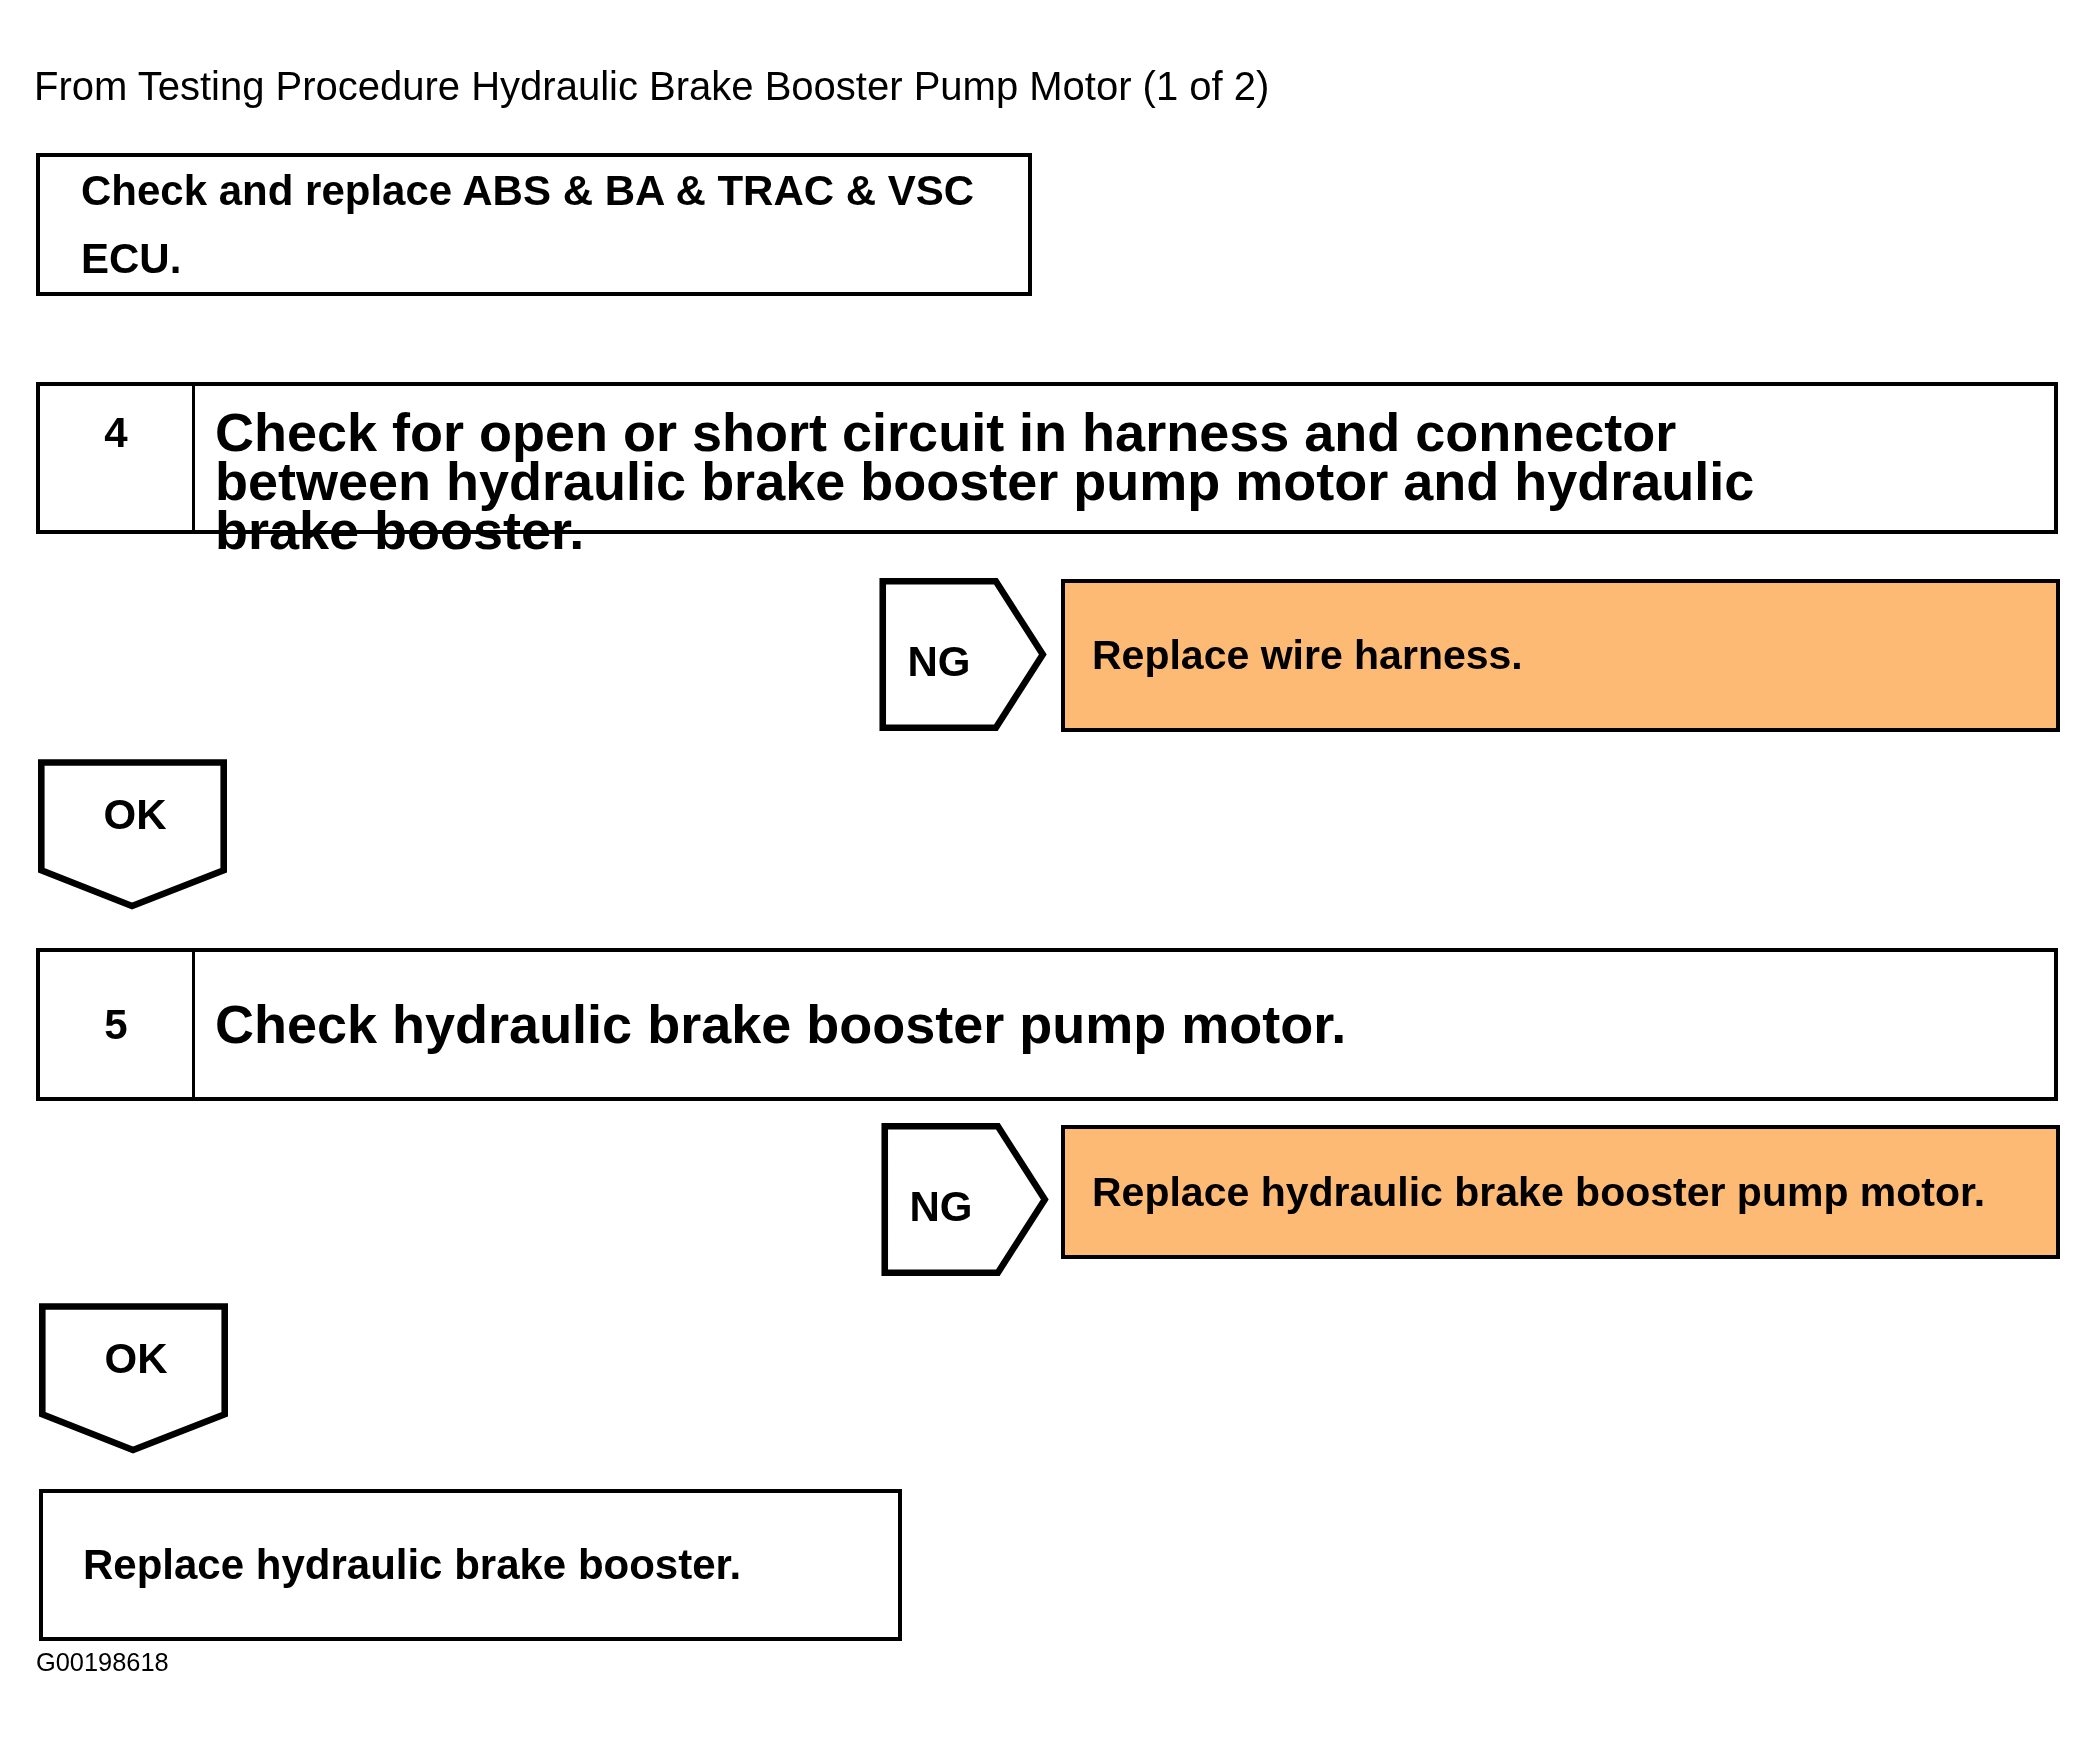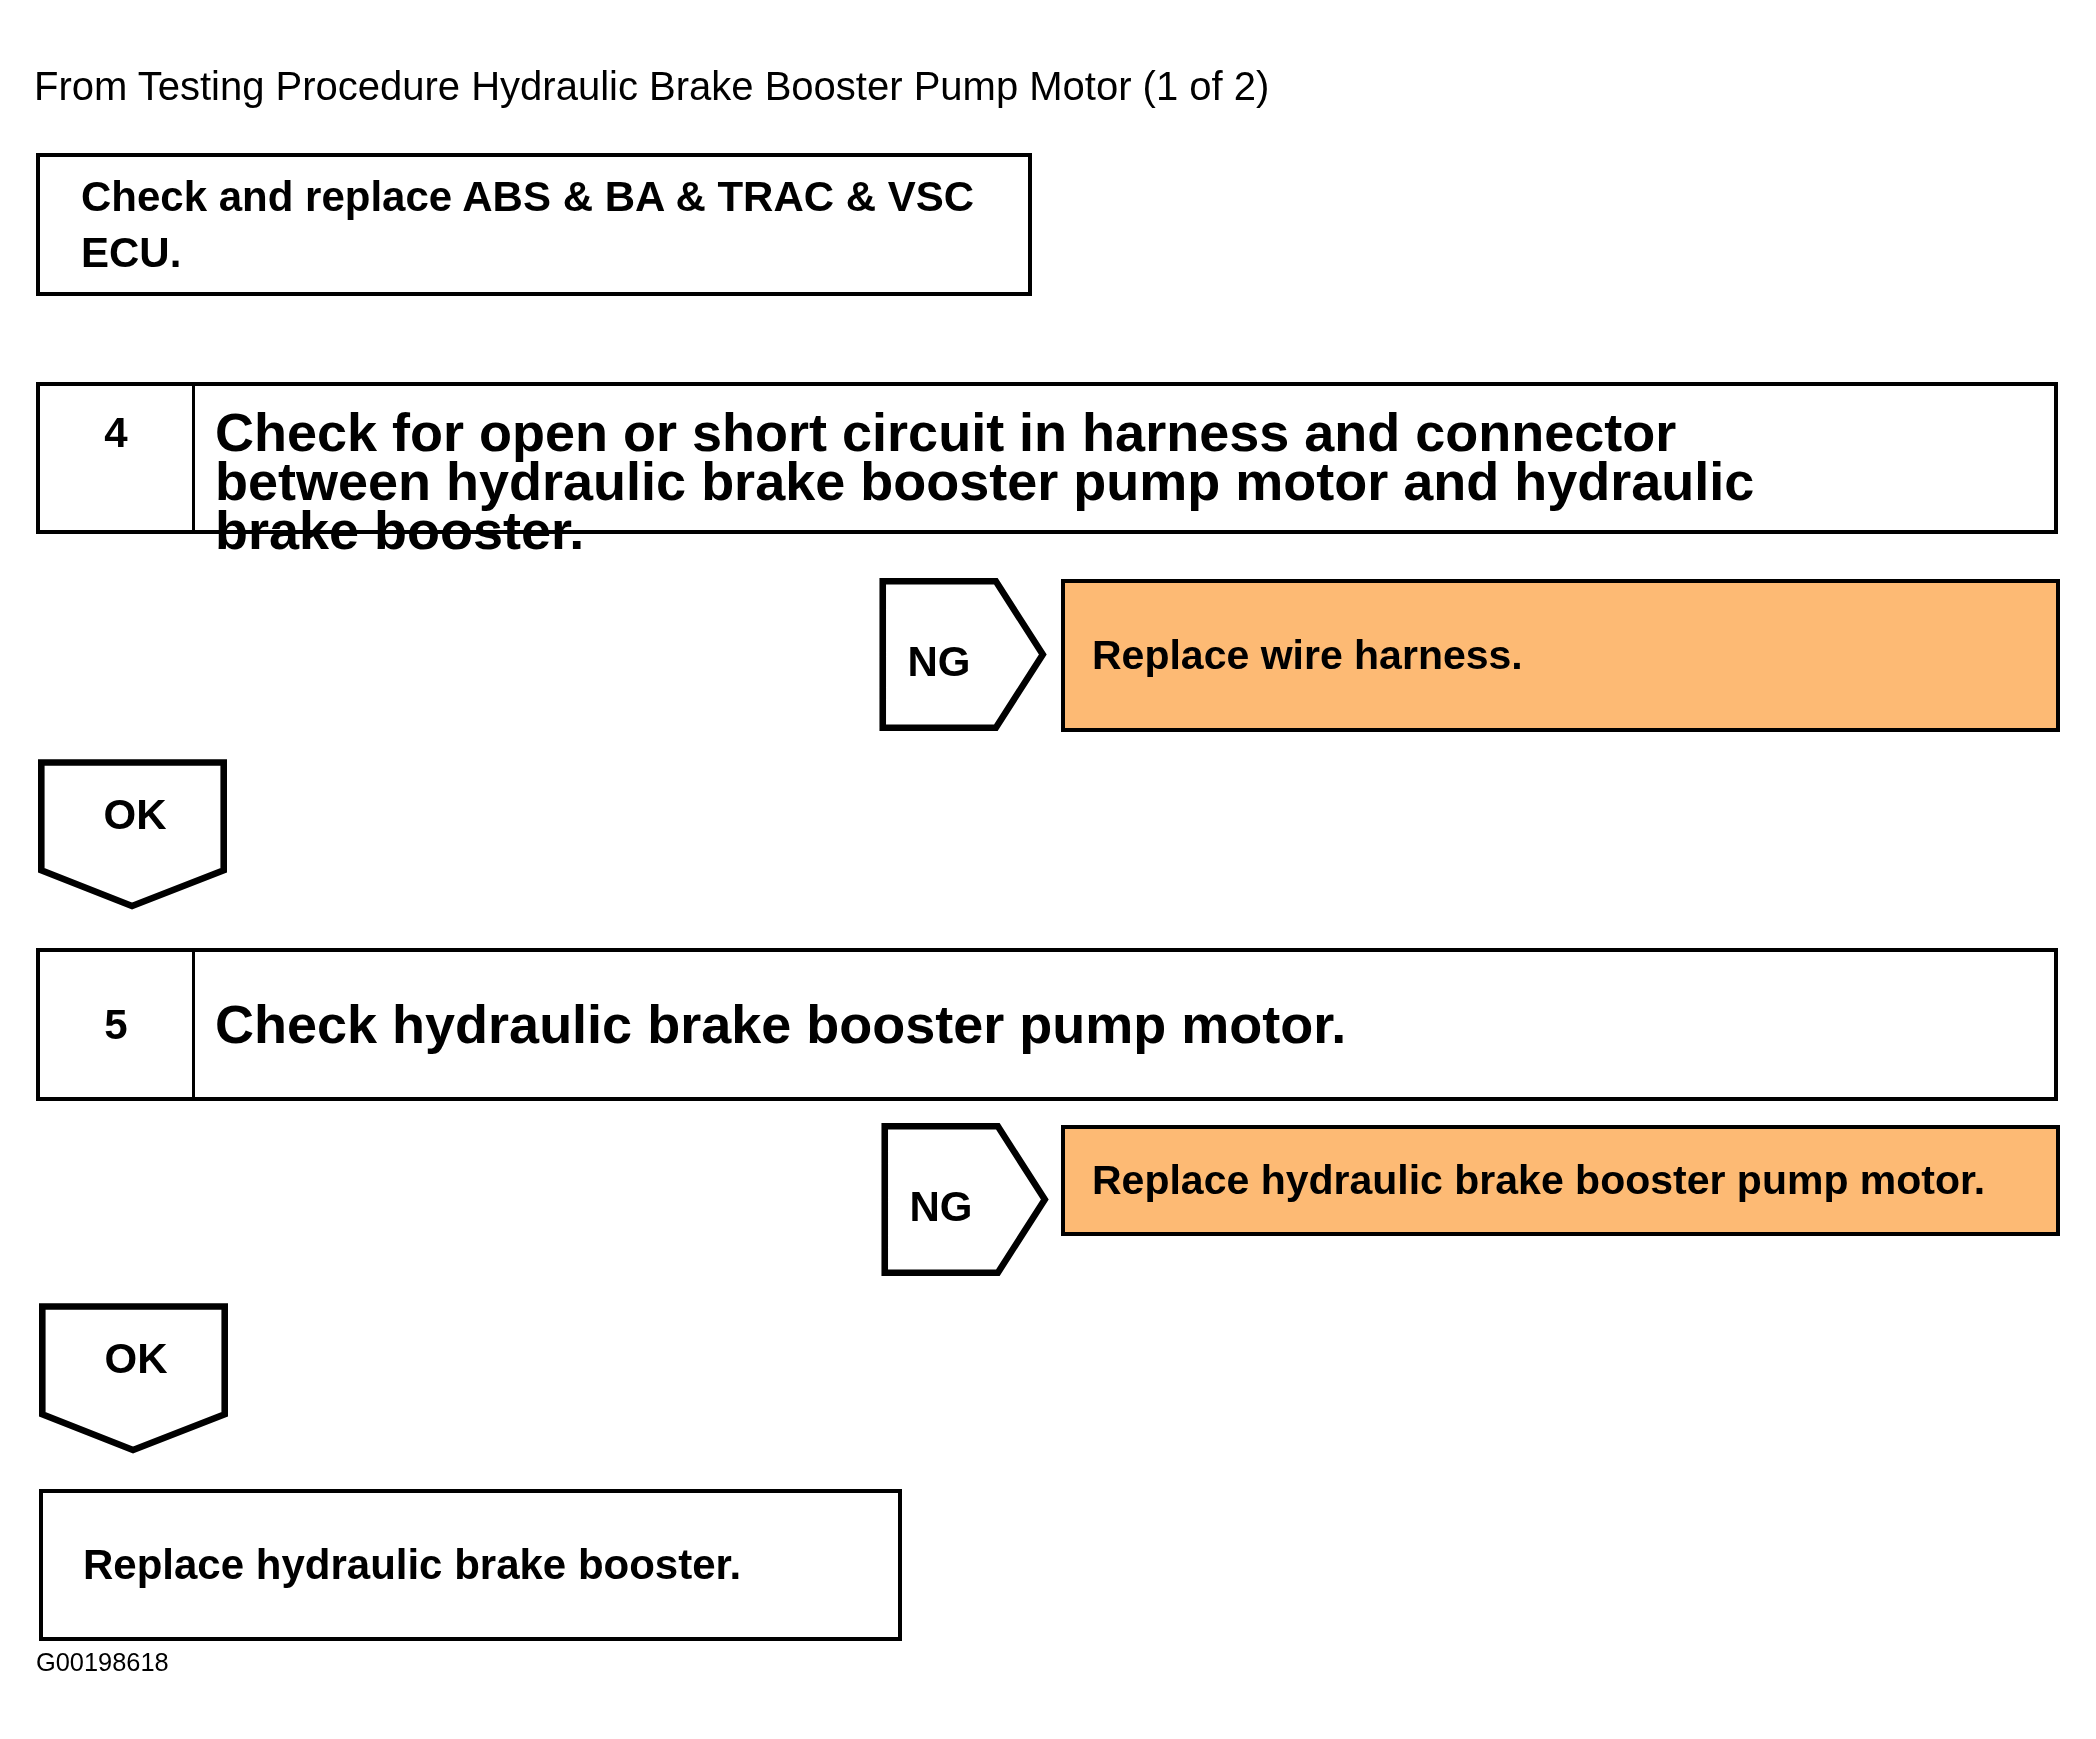--- a/index.html
+++ b/index.html
@@ -30,21 +30,21 @@
   .plain-box {
     border: 4.7px solid #000;
     background: #fff;
     box-sizing: border-box;
     display: flex;
     align-items: center;
   }
   .plain-box .box-text {
     font-size: 42px;
     font-weight: 700;
-    line-height: 56px;
+    line-height: 68px;
   }
 
   .step-box {
     border: 4.7px solid #000;
     background: #fff;
     box-sizing: border-box;
     display: flex;
     align-items: stretch;
   }
   .step-num {
@@ -171,21 +171,21 @@
     <div class="step-instruction v-center" style="white-space:nowrap;">Check hydraulic brake booster pump motor.</div>
   </div>
 
   <div class="abs ng-wrap" style="left:881px; top:1123px;">
     <svg width="168" height="153" viewBox="0 0 178 163">
       <polygon points="3.5,3.5 124,3.5 174,81.5 124,159.5 3.5,159.5" fill="#ffffff" stroke="#000000" stroke-width="7"></polygon>
     </svg>
     <div class="ng-label">NG</div>
   </div>
 
-  <div class="abs ng-action-box" style="left:1061px; top:1125px; width:999px; height:111px;">
+  <div class="abs ng-action-box" style="left:1061px; top:1125px; width:999px; height:134px;">
     <span>Replace hydraulic brake booster pump motor.</span>
   </div>
 
   <div class="abs ok-wrap" style="left:39px; top:1303px;">
     <svg width="189" height="151" viewBox="0 0 201 160">
       <polygon points="3.5,3.5 197.5,3.5 197.5,118 100,156 3.5,118" fill="#ffffff" stroke="#000000" stroke-width="7"></polygon>
     </svg>
     <div class="ok-label">OK</div>
   </div>
 

